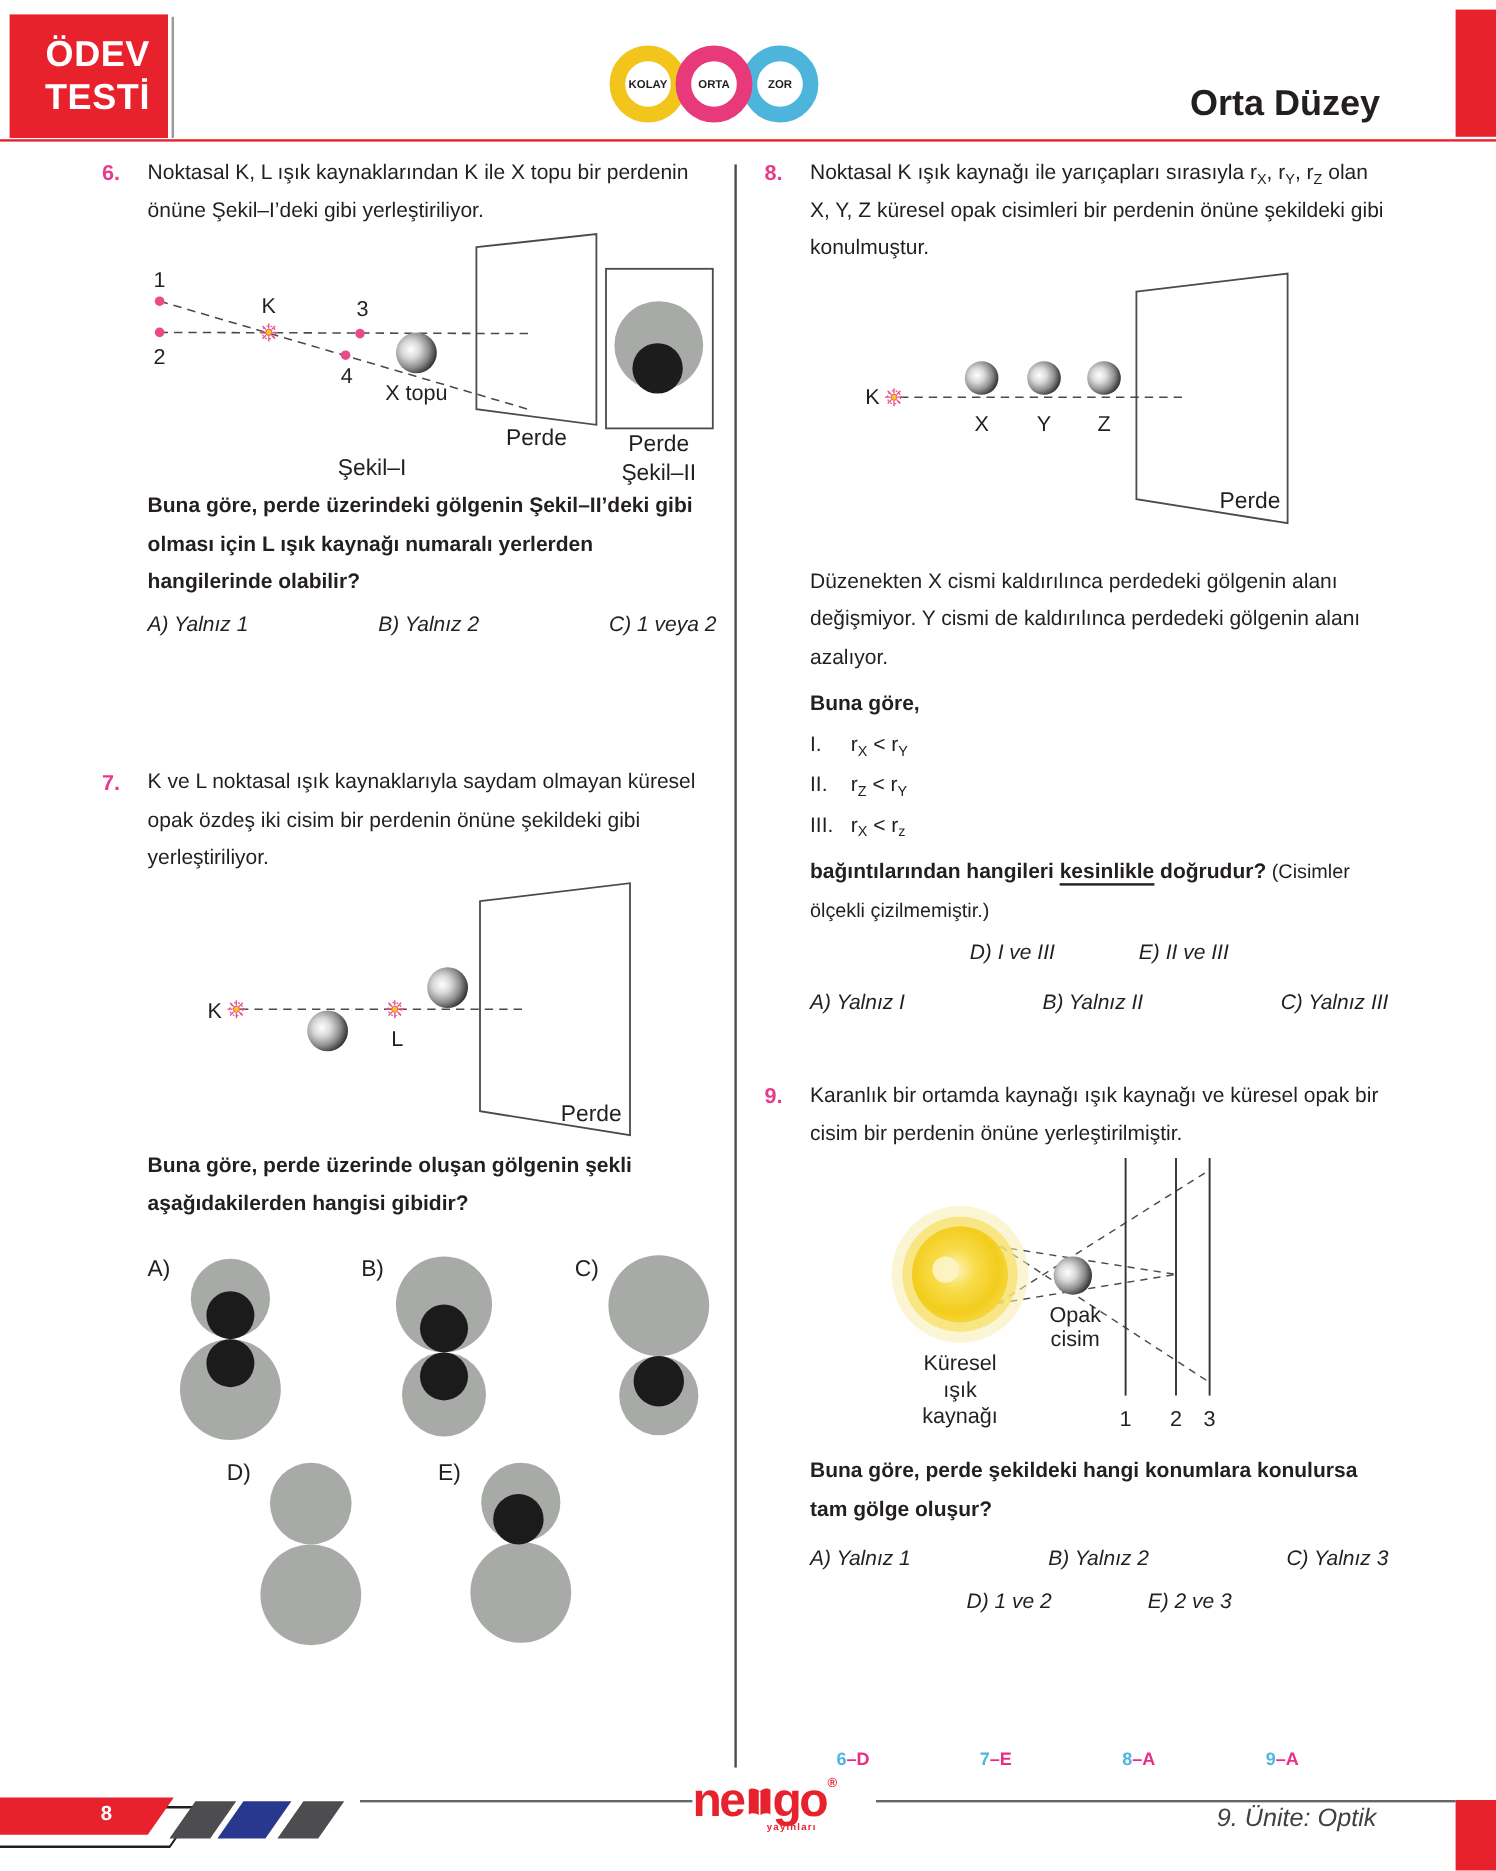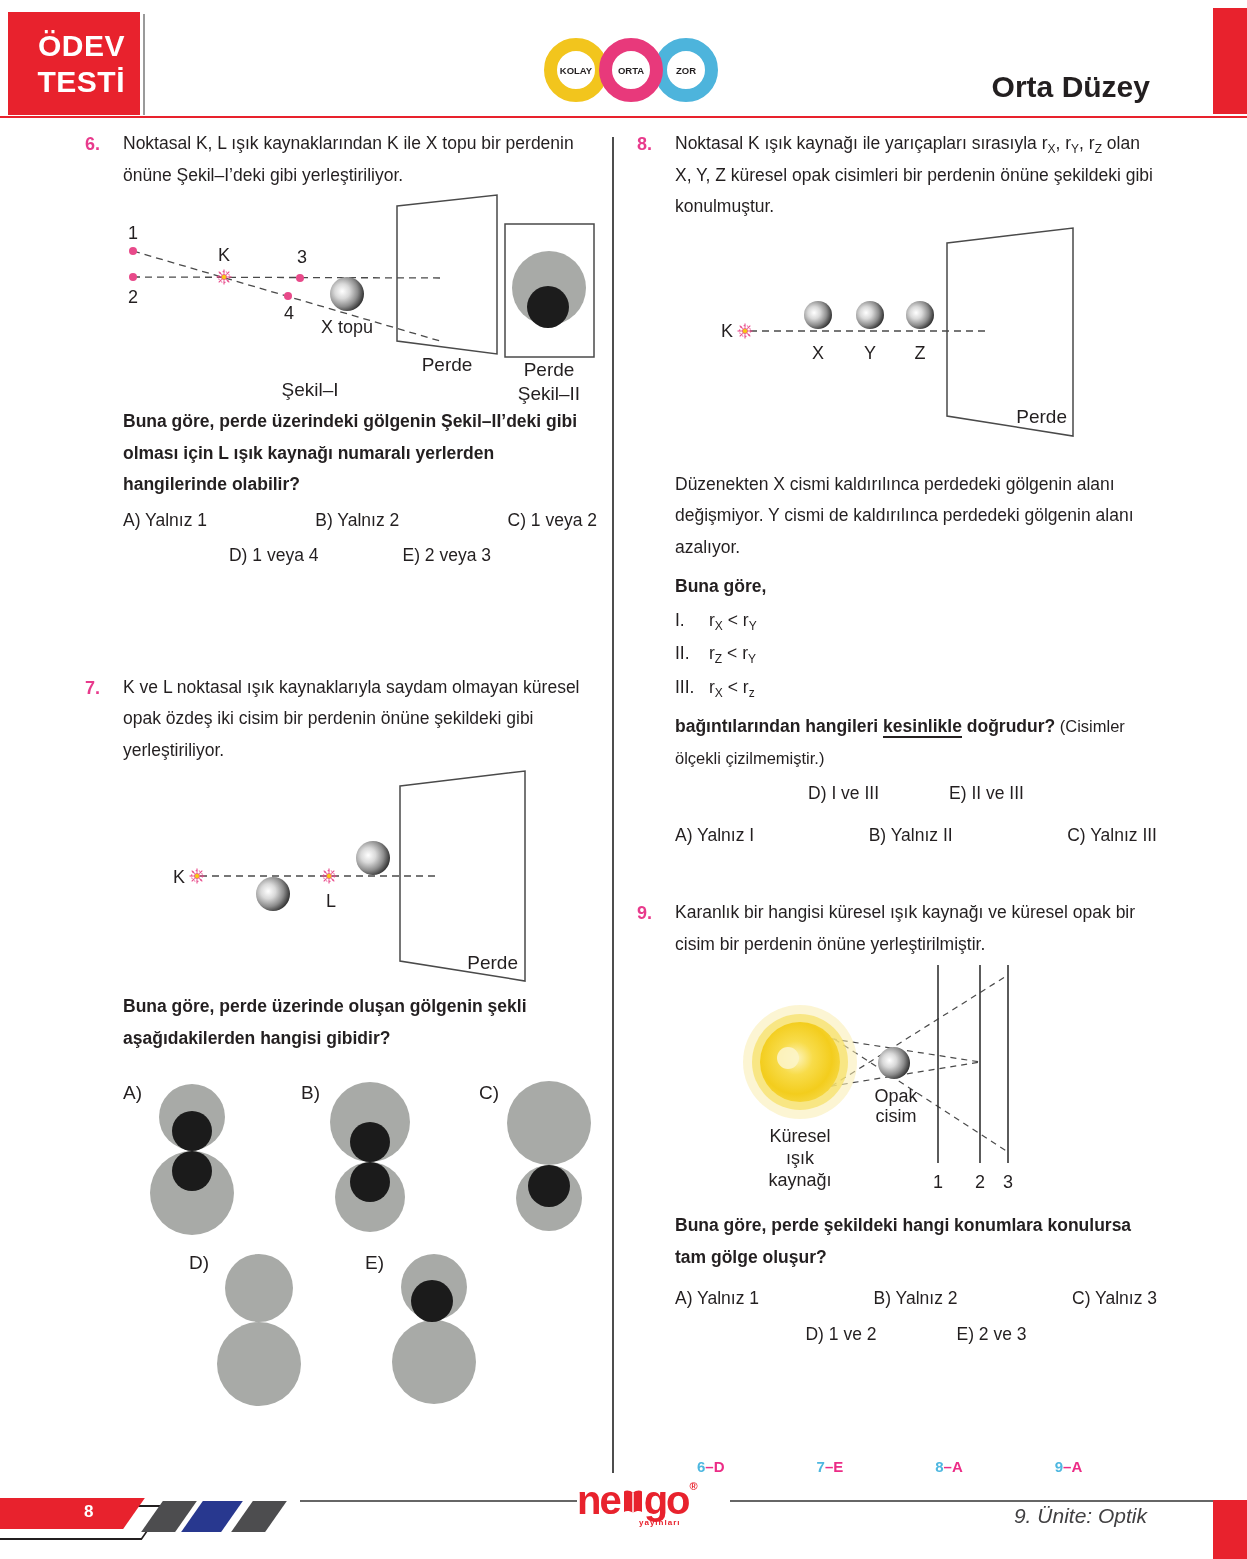--- a/index.html
+++ b/index.html
@@ -7,40 +7,40 @@
         font-family:"Liberation Sans",sans-serif;color:#231f20;}
 
   
   .hdr-box{position:absolute;left:8px;top:12px;width:132px;height:103px;background:#e8222d;
            color:#fff;display:flex;flex-direction:column;justify-content:center;align-items:flex-end;
            padding-right:15px;box-sizing:border-box;font-weight:bold;font-size:30px;line-height:1.18;letter-spacing:.5px;}
   .hdr-box-shadow{position:absolute;left:143px;top:14px;width:2px;height:101px;background:#9a9a9a;}
   .hdr-rule{position:absolute;left:0;top:116px;width:1247px;height:2px;background:#e8222d;}
   .hdr-red-right{position:absolute;right:0;top:8px;width:34px;height:106px;background:#e8222d;}
   .hdr-title{position:absolute;right:97px;top:70px;font-size:30px;font-weight:bold;color:#231f20;}
-  .badges{position:absolute;left:544px;top:38px;display:flex;}
+  .badges{position:absolute;left:508px;top:38px;display:flex;}
   .badge{width:64px;height:64px;border-radius:50%;background:#fff;display:flex;align-items:center;
          justify-content:center;font-size:9.5px;font-weight:bold;color:#231f20;box-sizing:border-box;}
   .badge-kolay{border:13px solid #f2c51d;z-index:1;}
   .badge-orta{border:13px solid #e8397b;margin-left:-9px;z-index:3;}
   .badge-zor{border:13px solid #4db4dc;margin-left:-9px;z-index:2;}
 
   
   .col-divider{position:absolute;left:612px;top:137px;width:2px;height:1336px;background:#4d4d4d;}
   .col{position:absolute;top:128px;font-size:17.5px;line-height:1.8;}
   .col-left{left:85px;width:512px;}
   .col-right{left:637px;width:520px;}
   .q{position:relative;padding-left:38px;}
   .qnum{position:absolute;left:0;top:0;font-weight:bold;font-size:18px;color:#e83a8c;}
   .qtext{margin:0;}
   .prompt{margin:0;font-weight:bold;}
   .note{font-weight:normal;font-size:16.5px;}
   .ul{border-bottom:2px solid #231f20;}
   sub{font-size:12px;vertical-align:-4px;line-height:0;}
-  .opts-row{display:flex;margin-top:4px;}
+  .opts-row{display:flex;margin-top:4px;font-style:italic;}
   .row-between{justify-content:space-between;}
   .row-center{justify-content:center;}
   figure{margin:0;}
   .fig-left{margin-left:-38px;display:block;}
   svg text{font-family:"Liberation Sans",sans-serif;font-size:18px;fill:#231f20;}
   svg .fig-cap{font-size:19px;}
   .stmt{margin-top:2px;}
   .stmt-n{display:inline-block;width:34px;}
 
   
@@ -161,24 +161,20 @@
           <text x="464" y="209" text-anchor="middle" class="fig-cap">Şekil–II</text>
         </svg>
       </figure>
 
       <p class="prompt" style="">Buna göre, perde üzerindeki gölgenin Şekil–II’deki gibi olması için L ışık kaynağı numaralı yerlerden hangilerinde olabilir?</p>
       <div class="opts-row row-between">
         <span>A) Yalnız 1</span>
         <span>B) Yalnız 2</span>
         <span>C) 1 veya 2</span>
       </div>
-      <div class="opts-row row-center" style="gap:84px">
-        <span>D) 1 veya 4</span>
-        <span>E) 2 veya 3</span>
-      </div>
     </section>
 
     <section class="q" style="margin-top:100px">
       <span class="qnum">7.</span>
       <p class="qtext">K ve L noktasal ışık kaynaklarıyla saydam olmayan küresel opak özdeş iki cisim bir perdenin önüne şekildeki gibi yerleştiriliyor.</p>
 
       <figure>
         <svg class="fig-left" width="525" height="225" viewBox="0 0 525 225">
           <path d="M315,20 L440,5 L440,215 L315,195 Z" fill="#fff" stroke="#4a4a4a" stroke-width="1.5"></path>
           <line x1="115" y1="110" x2="353" y2="110" stroke="#4a4a4a" stroke-width="1.3" stroke-dasharray="7 5"></line>
@@ -312,21 +308,21 @@
       </div>
       <div class="opts-row row-between" style="margin-top:10px">
         <span>A) Yalnız I</span>
         <span>B) Yalnız II</span>
         <span>C) Yalnız III</span>
       </div>
     </section>
 
     <section class="q" style="margin-top:46px">
       <span class="qnum">9.</span>
-      <p class="qtext">Karanlık bir hangisi küresel ışık kaynağı ve küresel opak bir cisim bir perdenin önüne yerleştirilmiştir.</p>
+      <p class="qtext">Karanlık bir ortamda kaynağı ışık kaynağı ve küresel opak bir cisim bir perdenin önüne yerleştirilmiştir.</p>
 
       <figure>
         <svg width="485" height="250" viewBox="0 0 485 250" style="display:block">
           <line x1="150" y1="73" x2="333" y2="192" stroke="#4a4a4a" stroke-width="1.2" stroke-dasharray="6 5"></line>
           <line x1="147" y1="132" x2="333" y2="15" stroke="#4a4a4a" stroke-width="1.2" stroke-dasharray="6 5"></line>
           <line x1="145" y1="77" x2="305" y2="102" stroke="#4a4a4a" stroke-width="1.2" stroke-dasharray="6 5"></line>
           <line x1="145" y1="128" x2="305" y2="102" stroke="#4a4a4a" stroke-width="1.2" stroke-dasharray="6 5"></line>
           <line x1="263" y1="5" x2="263" y2="203" stroke="#333" stroke-width="1.6"></line>
           <line x1="305" y1="5" x2="305" y2="203" stroke="#333" stroke-width="1.6"></line>
           <line x1="333" y1="5" x2="333" y2="203" stroke="#333" stroke-width="1.6"></line>

